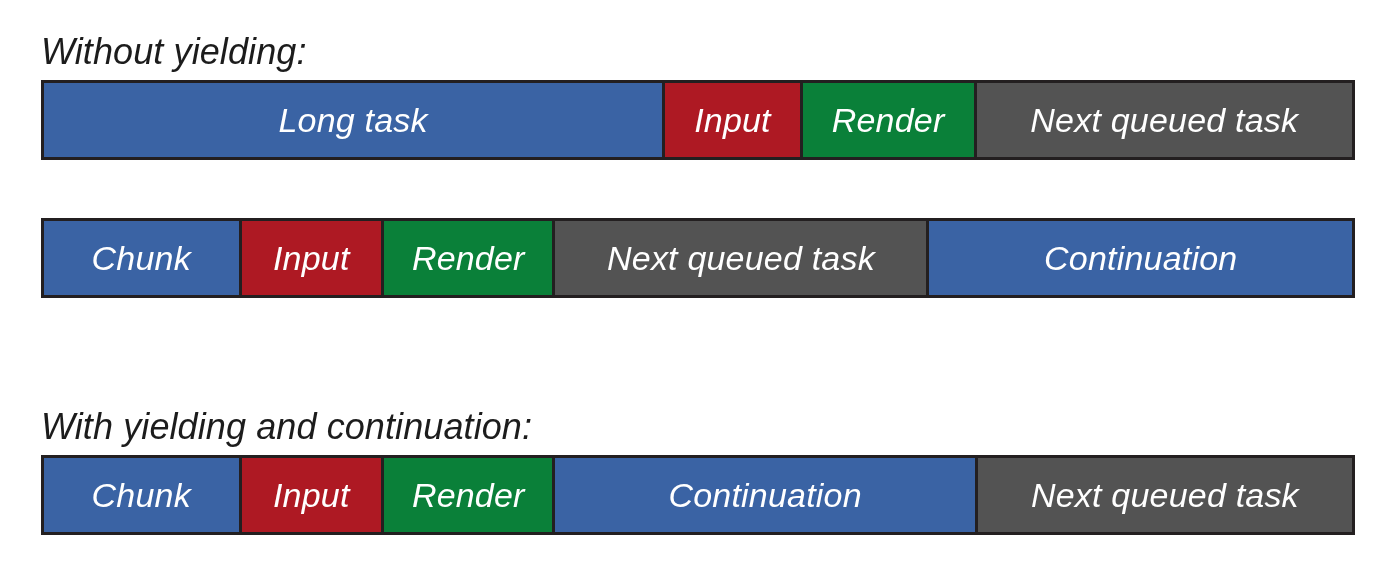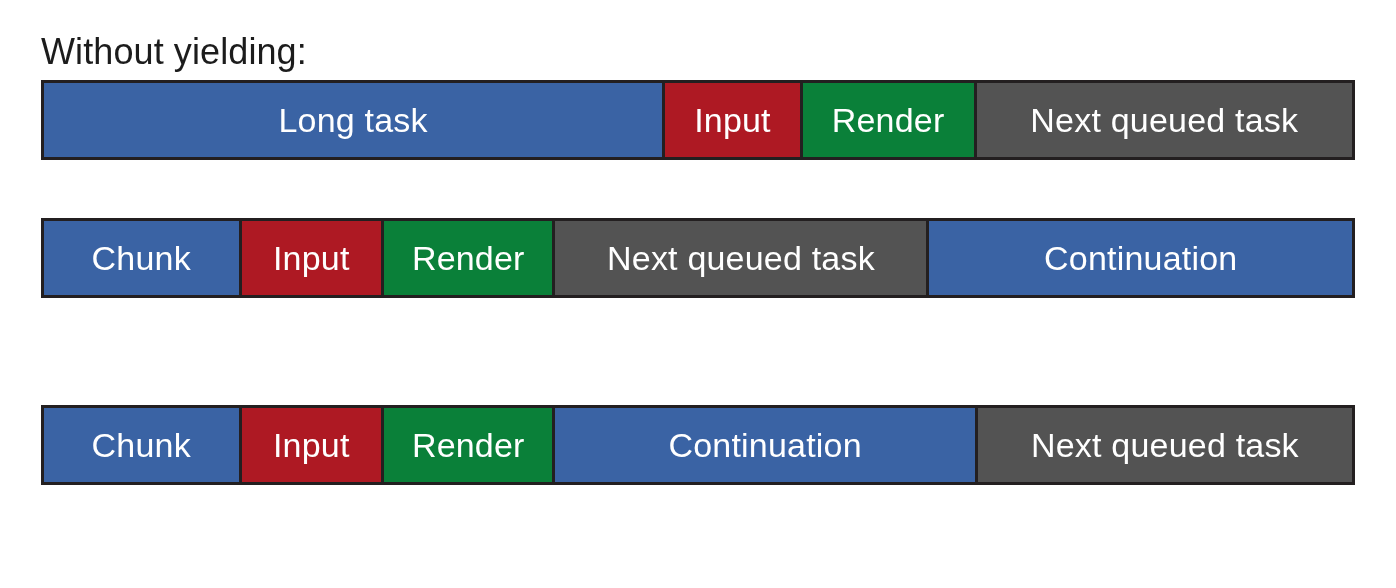--- a/index.html
+++ b/index.html
@@ -16,20 +16,21 @@
   .diagram {
     position: relative;
     width: 1396px;
     height: 588px;
     background: #ffffff;
   }
   .scenario {
     position: absolute;
     left: 41px;
     width: 1314px;
+    font-style: italic;
   }
   .scenario-label {
     font-size: 36px;
     line-height: 44px;
     color: #1c1c1c;
     font-weight: 400;
     letter-spacing: 0.1px;
     white-space: nowrap;
     margin-bottom: 6px;
   }
@@ -84,20 +85,21 @@
     <div class="timeline" style="border-color: rgb(35, 31, 32); background-color: rgb(35, 31, 32);">
       <div class="segment" style="flex: 0 0 15.1%; background-color: rgb(58, 99, 164); color: rgb(255, 255, 255); border-right-color: rgb(35, 31, 32);">Chunk</div>
       <div class="segment" style="flex: 0 0 10.9%; background-color: rgb(174, 25, 35); color: rgb(255, 255, 255); border-right-color: rgb(35, 31, 32);">Input</div>
       <div class="segment" style="flex: 0 0 13.1%; background-color: rgb(10, 128, 57); color: rgb(255, 255, 255); border-right-color: rgb(35, 31, 32);">Render</div>
       <div class="segment" style="flex: 0 0 28.6%; background-color: rgb(83, 83, 83); color: rgb(255, 255, 255); border-right-color: rgb(35, 31, 32);">Next queued task</div>
       <div class="segment" style="flex: 0 0 32.3%; background-color: rgb(58, 99, 164); color: rgb(255, 255, 255); border-right-color: rgb(35, 31, 32);">Continuation</div>
     </div>
   </div>
 
   <div class="scenario" id="scenario-2">
+    <div class="scenario-label" style="color: rgb(28, 28, 28);">With yielding and continuation:</div>
     <div class="timeline" style="border-color: rgb(35, 31, 32); background-color: rgb(35, 31, 32);">
       <div class="segment" style="flex: 0 0 15.1%; background-color: rgb(58, 99, 164); color: rgb(255, 255, 255); border-right-color: rgb(35, 31, 32);">Chunk</div>
       <div class="segment" style="flex: 0 0 10.9%; background-color: rgb(174, 25, 35); color: rgb(255, 255, 255); border-right-color: rgb(35, 31, 32);">Input</div>
       <div class="segment" style="flex: 0 0 13.1%; background-color: rgb(10, 128, 57); color: rgb(255, 255, 255); border-right-color: rgb(35, 31, 32);">Render</div>
       <div class="segment" style="flex: 0 0 32.3%; background-color: rgb(58, 99, 164); color: rgb(255, 255, 255); border-right-color: rgb(35, 31, 32);">Continuation</div>
       <div class="segment" style="flex: 0 0 28.6%; background-color: rgb(83, 83, 83); color: rgb(255, 255, 255); border-right-color: rgb(35, 31, 32);">Next queued task</div>
     </div>
   </div>
 
 </div>

